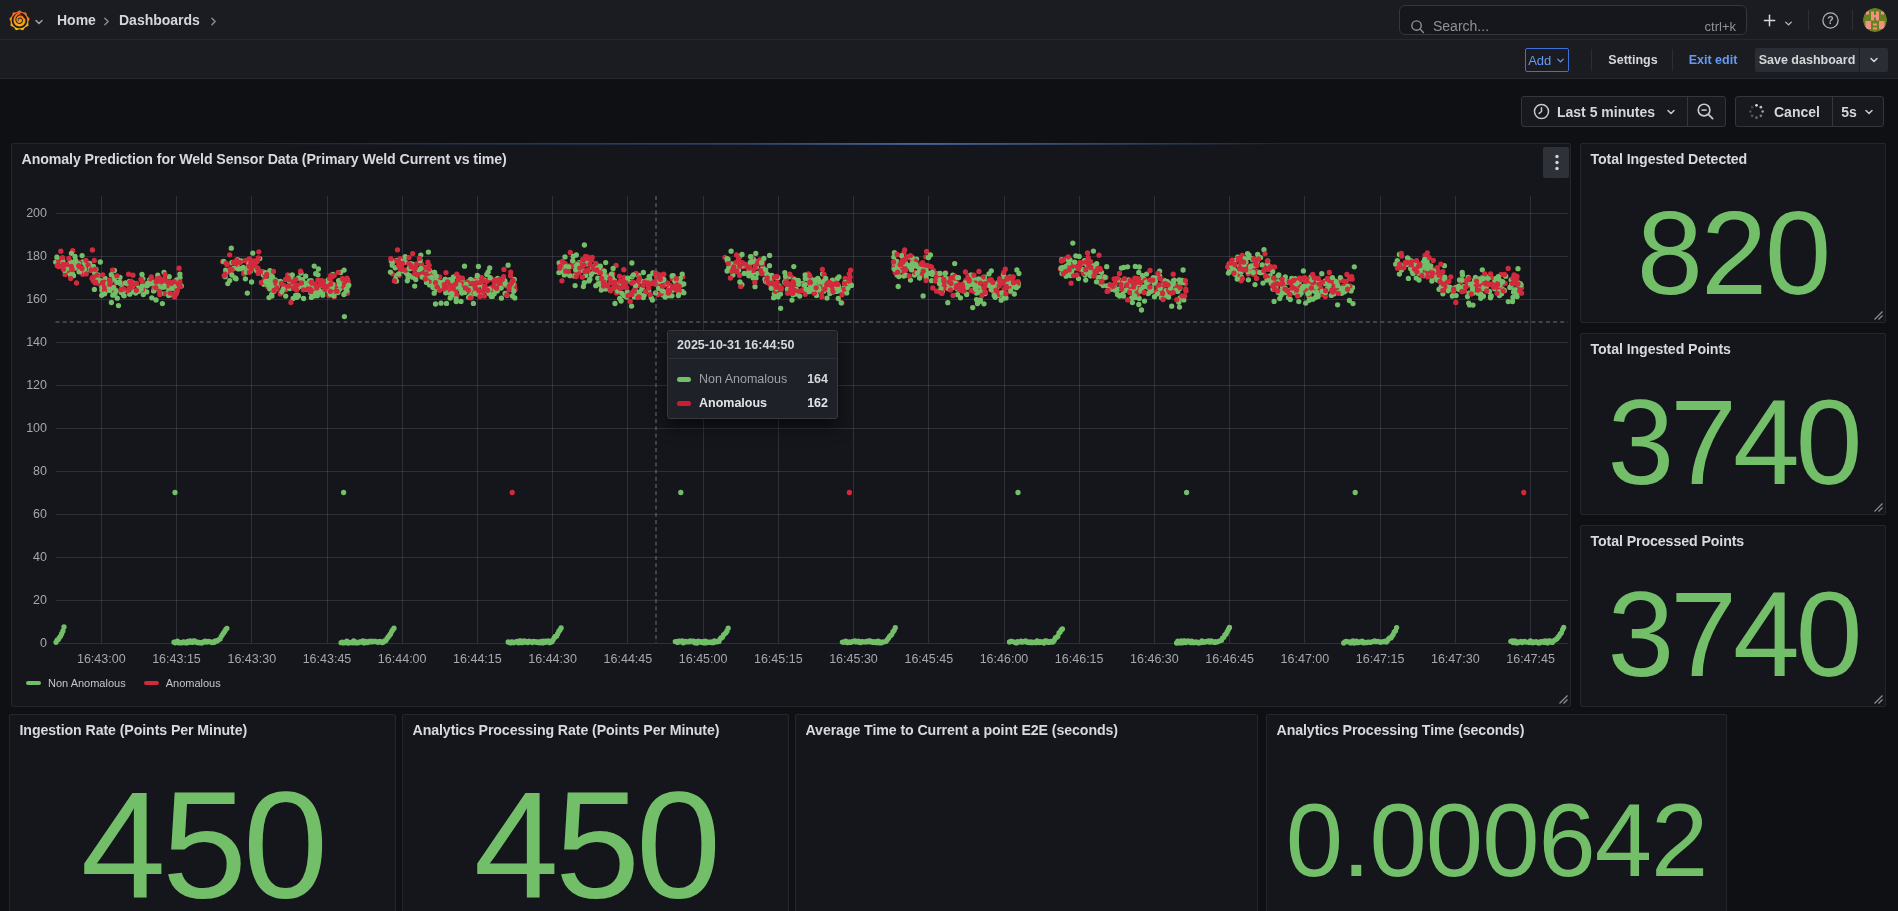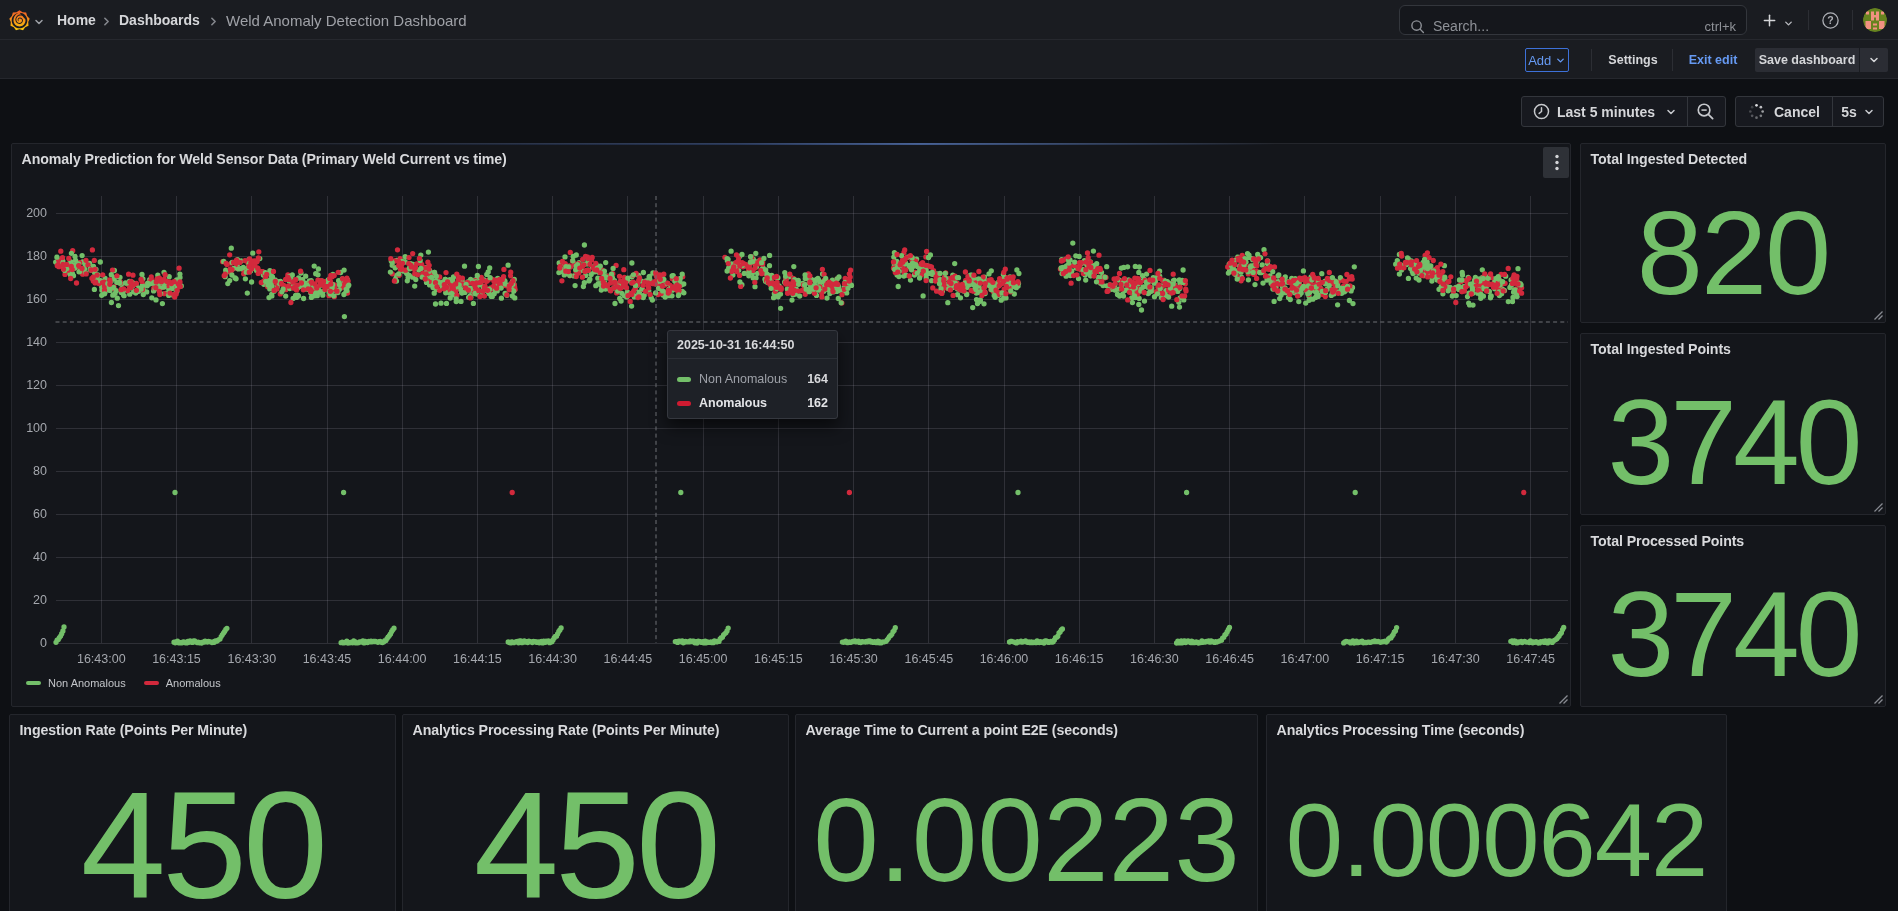--- a/index.html
+++ b/index.html
@@ -35,21 +35,20 @@
         <path d="M4 6 l4 4 l4 -4" fill="none" stroke="#9da0a6" stroke-width="2.0" stroke-linecap="round" stroke-linejoin="round"></path>
       </svg></div>
 <div class="crumb" style="left:57px;color:#d5d6d9;font-weight:bold">Home</div>
 <div class="abs" style="left:100px;top:14px"><svg width="13" height="13" viewBox="0 0 16 16">
         <path d="M6 4 l4 4 l-4 4" fill="none" stroke="#83868c" stroke-width="2" stroke-linecap="round" stroke-linejoin="round"></path>
       </svg></div>
 <div class="crumb" style="left:119px;color:#d5d6d9;font-weight:bold">Dashboards</div>
 <div class="abs" style="left:207px;top:14px"><svg width="13" height="13" viewBox="0 0 16 16">
         <path d="M6 4 l4 4 l-4 4" fill="none" stroke="#83868c" stroke-width="2" stroke-linecap="round" stroke-linejoin="round"></path>
       </svg></div>
-<div class="crumb" style="left:226px;color:#9fa1a7;font-size:15px">Weld Anomaly Detection Dashboard</div>
 
 <div class="abs" style="left:1399px;top:5px;width:348px;height:30px;background:#15171c;border:1px solid #33363c;border-radius:6px;display:flex;align-items:flex-end;padding:0 10px">
 <svg width="15" height="15" viewBox="0 0 16 16">
         <circle cx="7" cy="7" r="5" fill="none" stroke="#8e9197" stroke-width="1.5"></circle>
         <line x1="10.8" y1="10.8" x2="14.3" y2="14.3" stroke="#8e9197" stroke-width="1.5" stroke-linecap="round"></line>
       </svg>
       <span style="margin-left:8px;font-size:14px;color:#8e9197">Search...</span>
 <span style="margin-left:auto;font-size:13px;color:#8e9197">ctrl+k</span>
     </div>
 <div class="abs" style="left:1762px;top:12.5px"><svg width="15" height="15" viewBox="0 0 16 16">
@@ -289,18 +288,17 @@
 <div class="panel" style="left:9px;top:714px;width:387px;height:240px">
 <div class="ptitle">Ingestion Rate (Points Per Minute)</div>
 <div class="statv" style="top:52.7px;font-size:153px;letter-spacing:-4px">450</div>
 </div>
 <div class="panel" style="left:402px;top:714px;width:387px;height:240px">
 <div class="ptitle">Analytics Processing Rate (Points Per Minute)</div>
 <div class="statv" style="top:52.7px;font-size:153px;letter-spacing:-4px">450</div>
 </div>
 <div class="panel" style="left:795px;top:714px;width:463px;height:240px">
 <div class="ptitle">Average Time to Current a point E2E (seconds)</div>
-<div class="statv" style="top:66.4px;font-size:118px;letter-spacing:0">0.00223</div>
 </div>
 <div class="panel" style="left:1266px;top:714px;width:461px;height:240px">
 <div class="ptitle">Analytics Processing Time (seconds)</div>
 <div class="statv" style="top:74px;font-size:103px;letter-spacing:-1px">0.000642</div>
 </div>
 
 </body></html>

